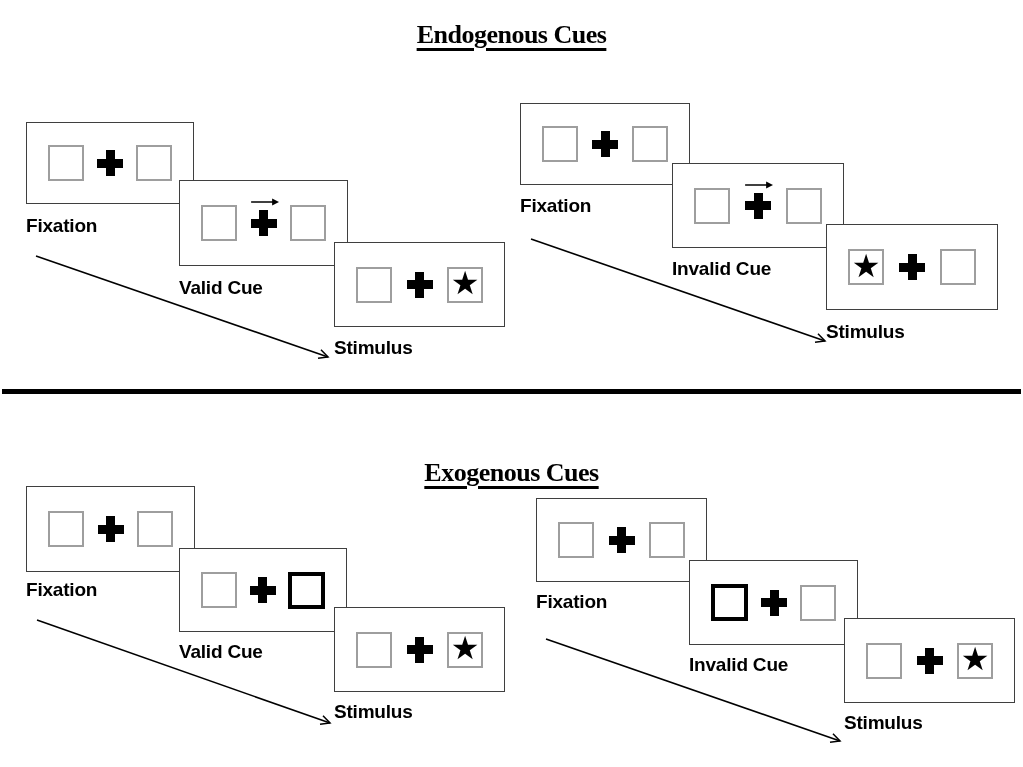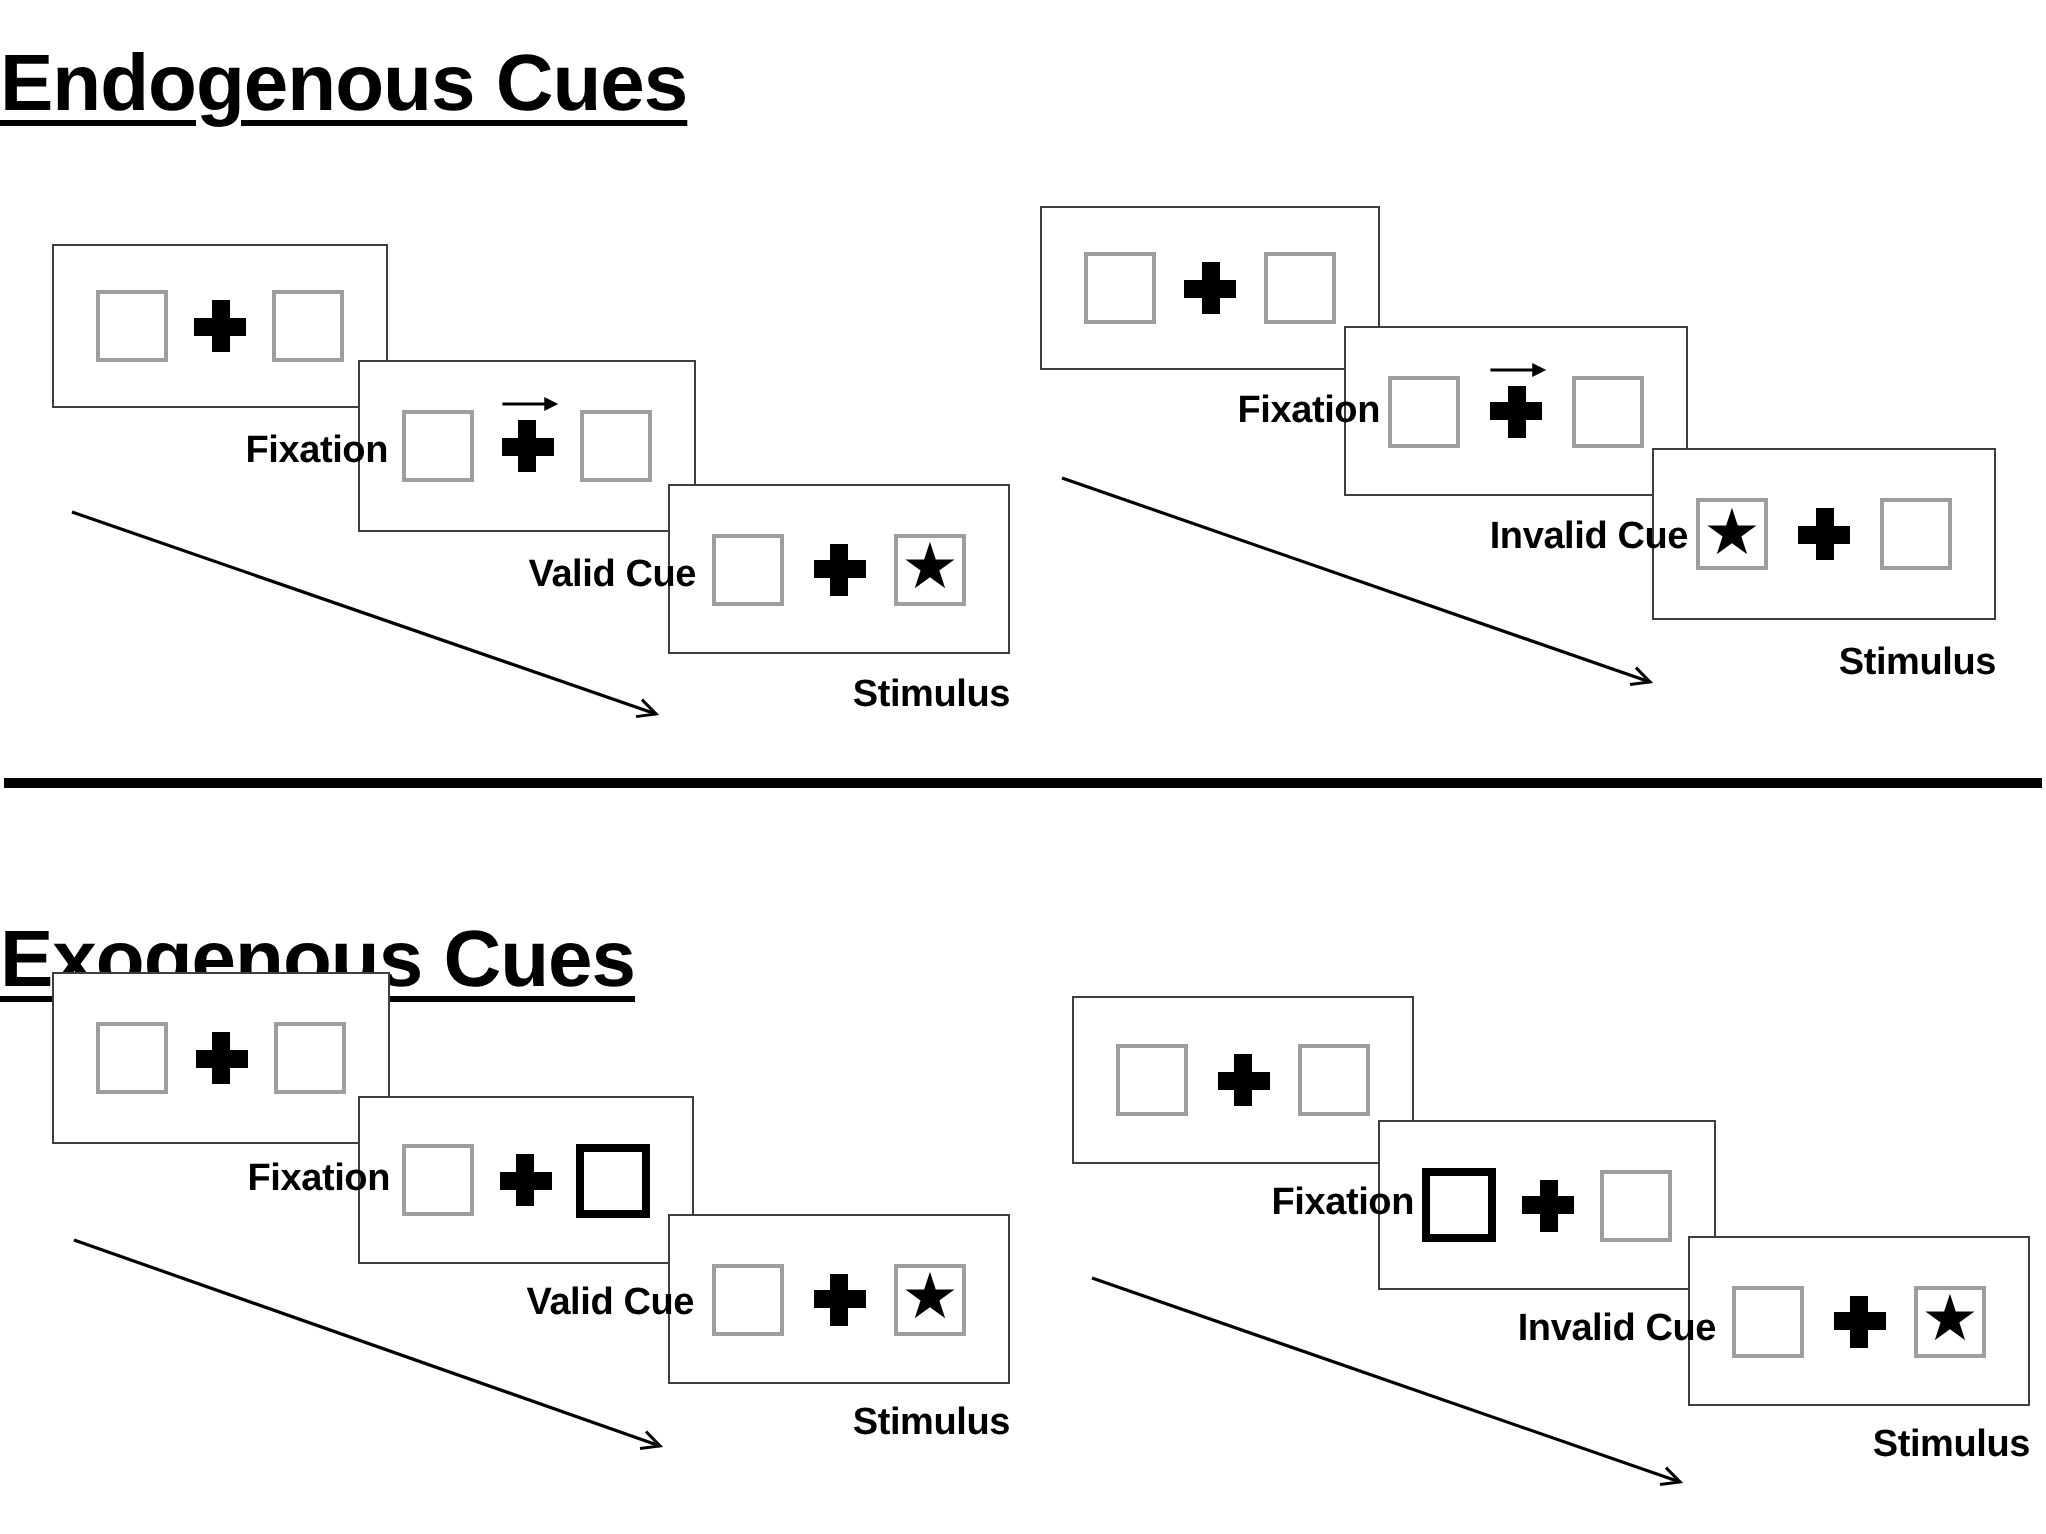--- a/index.html
+++ b/index.html
@@ -12,28 +12,30 @@
     position: relative;
     width: 1023px;
     height: 767px;
     background: #ffffff;
     overflow: hidden;
   }
   .section-title {
     position: absolute;
     left: 0;
     width: 100%;
-    font-size: 40px;
+    text-align: center;
+    font-size: 26px;
     font-weight: bold;
     letter-spacing: -0.5px;
     color: #000;
     text-decoration: underline;
     text-underline-offset: 5px;
     text-decoration-thickness: 3px;
     z-index: 2;
+    font-family: Liberation Serif, serif;
   }
   .divider {
     position: absolute;
     left: 2px;
     top: 389px;
     width: 1019px;
     height: 5px;
     background: #000;
     z-index: 2;
   }
@@ -111,21 +113,21 @@
     left: 50%;
     top: -13px;
     transform: translateX(-46%);
   }
   .card-label {
     position: absolute;
     font-size: 19px;
     font-weight: bold;
     letter-spacing: -0.2px;
     color: #000;
-    text-align: right;
+    text-align: left;
     z-index: 6;
     white-space: nowrap;
   }
 </style>
 </head>
 <body>
 
 <div class="canvas">
 
   <svg class="arrow-layer" width="1023" height="767" viewBox="0 0 1023 767">

